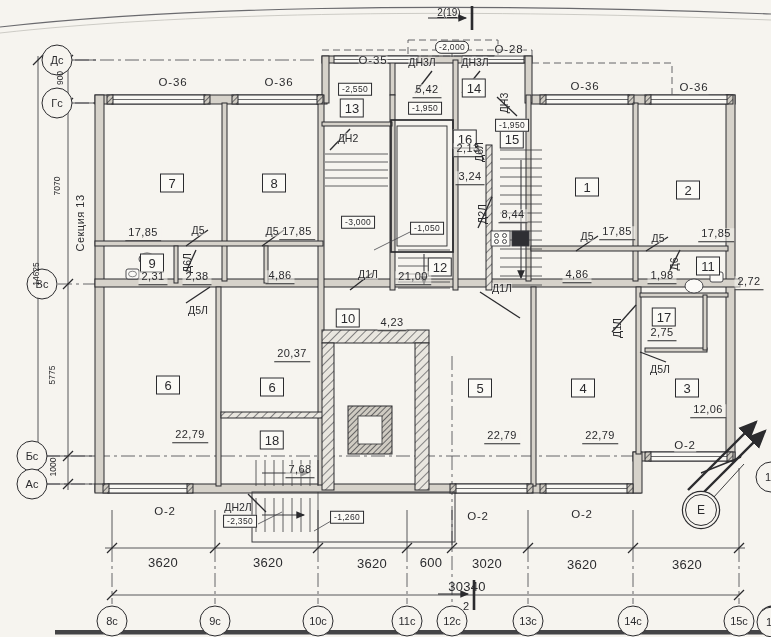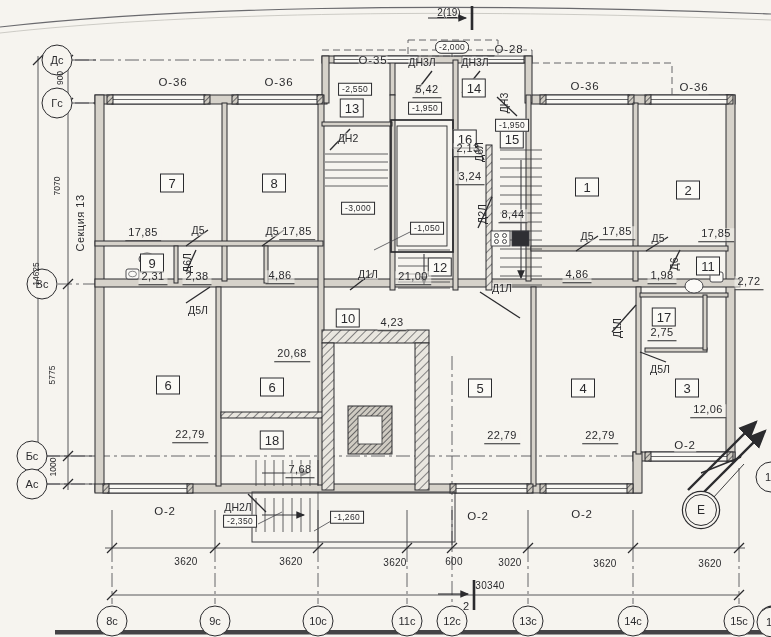--- a/index.html
+++ b/index.html
@@ -18,21 +18,21 @@
   .room{min-width:14px;height:15px;border:1.3px solid #2b2b2e;background:#fbfaf6;
         padding:1px 4px;display:flex;align-items:center;justify-content:center;
         font-size:13px;}
   .area{font-size:11px;border-bottom:1.1px solid #2b2b2e;padding:0 3px 1.5px;
         letter-spacing:.4px;background:rgba(246,244,239,.55);}
   .elev{font-size:8.5px;border:1px solid #2b2b2e;background:#fbfaf6;
         padding:1px 3px;letter-spacing:.3px;}
   .door{font-size:10.5px;background:rgba(246,244,239,.5);}
   .door-v{font-size:10.5px;transform:translate(-50%,-50%) rotate(-90deg);}
   .win{font-size:11.5px;letter-spacing:.8px;background:rgba(246,244,239,.5);}
-  .dim{font-size:10px;letter-spacing:.3px;margin-left:23px;}
+  .dim{font-size:13px;letter-spacing:.3px;}
   .dim-v{font-size:8.5px;transform:translate(-50%,-50%) rotate(-90deg);}
   .note-v{font-size:11px;transform:translate(-50%,-50%) rotate(-90deg);letter-spacing:.5px;}
   .sec{font-size:10px;text-decoration:underline;}
   .sec2{font-size:11px;}
 </style>
 </head>
 <body>
 
 <div id="plan">
   <svg id="linework" width="771" height="637" viewBox="0 0 771 637">
@@ -319,37 +319,37 @@
       <div class="lbl area" style="left: 297px; top: 233px;">17,85</div>
       <div class="lbl area" style="left: 153px; top: 278px;">2,31</div>
       <div class="lbl area" style="left: 197px; top: 278px;">2,38</div>
       <div class="lbl area" style="left: 280px; top: 277px;">4,86</div>
       <div class="lbl area" style="left: 427px; top: 91px;">5,42</div>
       <div class="lbl area" style="left: 468px; top: 114px; margin-top: 36px;">2,13</div>
       <div class="lbl area" style="left: 470px; top: 178px;">3,24</div>
       <div class="lbl area" style="left: 513px; top: 216px;">8,44</div>
       <div class="lbl area" style="left: 413px; top: 278px;">21,00</div>
       <div class="lbl area" style="left: 392px; top: 324px;">4,23</div>
-      <div class="lbl area" style="left: 292px; top: 355px;">20,68</div>
+      <div class="lbl area" style="left: 292px; top: 355px;">20,37</div>
       <div class="lbl area" style="left: 190px; top: 436px;">22,79</div>
       <div class="lbl area" style="left: 300px; top: 471px;">7,68</div>
       <div class="lbl area" style="left: 577px; top: 276px;">4,86</div>
       <div class="lbl area" style="left: 617px; top: 233px;">17,85</div>
       <div class="lbl area" style="left: 716px; top: 235px;">17,85</div>
       <div class="lbl area" style="left: 662px; top: 277px;">1,98</div>
       <div class="lbl area" style="left: 749px; top: 283px;">2,72</div>
       <div class="lbl area" style="left: 662px; top: 334px;">2,75</div>
       <div class="lbl area" style="left: 708px; top: 411px;">12,06</div>
       <div class="lbl area" style="left: 502px; top: 437px;">22,79</div>
       <div class="lbl area" style="left: 600px; top: 437px;">22,79</div>
       <div class="lbl elev" style="left: 452px; top: 47px; border-radius: 6px;">-2,000</div>
       <div class="lbl elev" style="left: 355px; top: 89px;">-2,550</div>
       <div class="lbl elev" style="left: 425px; top: 108px;">-1,950</div>
       <div class="lbl elev" style="left: 512px; top: 125px;">-1,950</div>
-      <div class="lbl elev" style="left: 358px; top: 208px;">-3,000</div>
+      <div class="lbl elev" style="left: 358px; top: 222px;">-3,000</div>
       <div class="lbl elev" style="left: 427px; top: 228px;">-1,050</div>
       <div class="lbl elev" style="left: 240px; top: 521px;">-2,350</div>
       <div class="lbl elev" style="left: 347px; top: 517px;">-1,260</div>
       <div class="lbl door" style="left: 348px; top: 138px;">ДН2</div>
       <div class="lbl door" style="left: 422px; top: 62px;">ДН3Л</div>
       <div class="lbl door" style="left: 475px; top: 62px;">ДН3Л</div>
       <div class="lbl door-v" style="left: 504px; top: 103px;">ДН3</div>
       <div class="lbl door-v" style="left: 479px; top: 152px;">Д6Л</div>
       <div class="lbl door" style="left: 238px; top: 507px;">ДН2Л</div>
       <div class="lbl door" style="left: 198px; top: 230px;">Д5</div>

